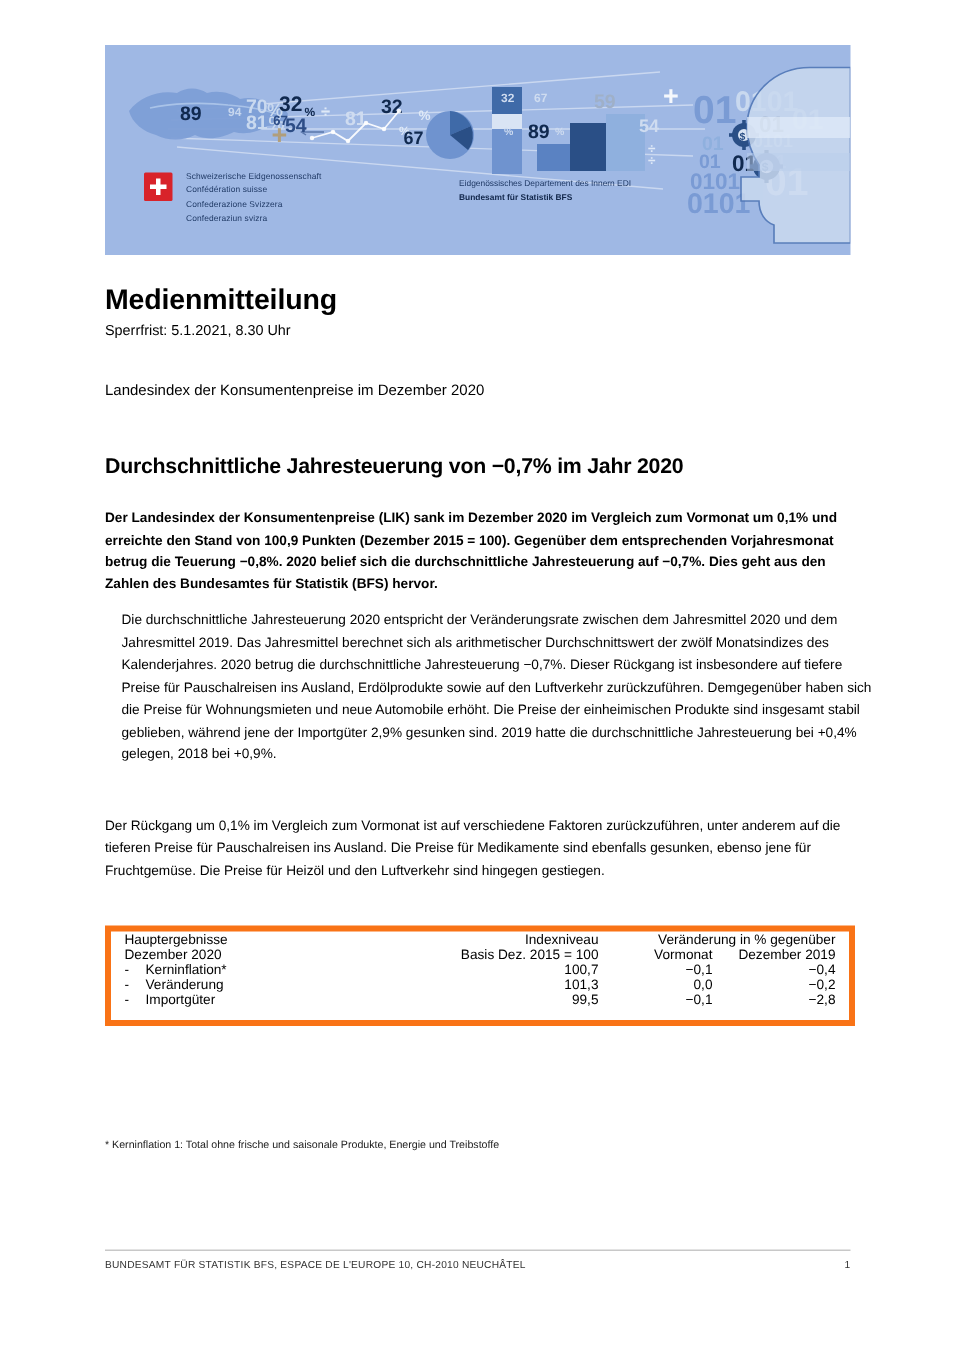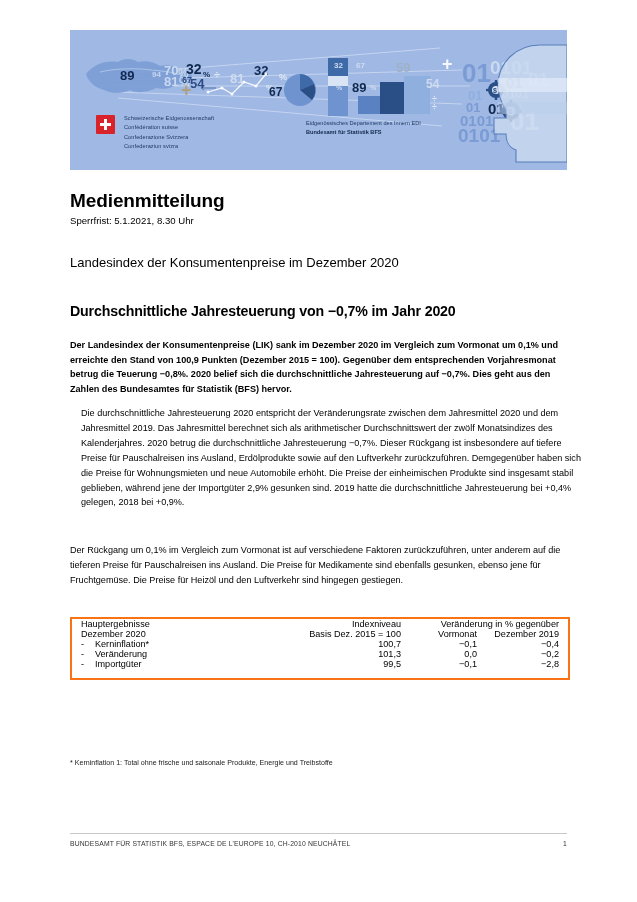--- a/index.html
+++ b/index.html
@@ -90,21 +90,21 @@
     font-size: 9.6px;
     margin: 3px 0 0 0;
     color: #000;
   }
   .sect-num {
     font-size: 9.6px;
     font-weight: bold;
     margin: 0;
   }
   .sect-sub {
-    font-size: 13px;
+    font-size: 10px;
     margin: 4px 0 12px 0;
   }
   h2.headline {
     font-size: 14.2px;
     font-weight: bold;
     margin: 0;
     letter-spacing: -0.15px;
   }
   p.lead {
     font-size: 9.1px;
@@ -120,21 +120,21 @@
   }
 
   .abs { position: absolute; left: 70px; width: 500px; }
 
   
   .table-wrap {
     position: absolute;
     left: 70px;
     top: 617px;
     width: 500px;
-    border: 2px solid #f97316;
+    border: 4px solid #f97316;
     box-sizing: border-box;
   }
   table.results {
     width: 100%;
     border-collapse: collapse;
     font-size: 9.1px;
   }
   table.results td, table.results th {
     padding: 0;
     vertical-align: baseline;

